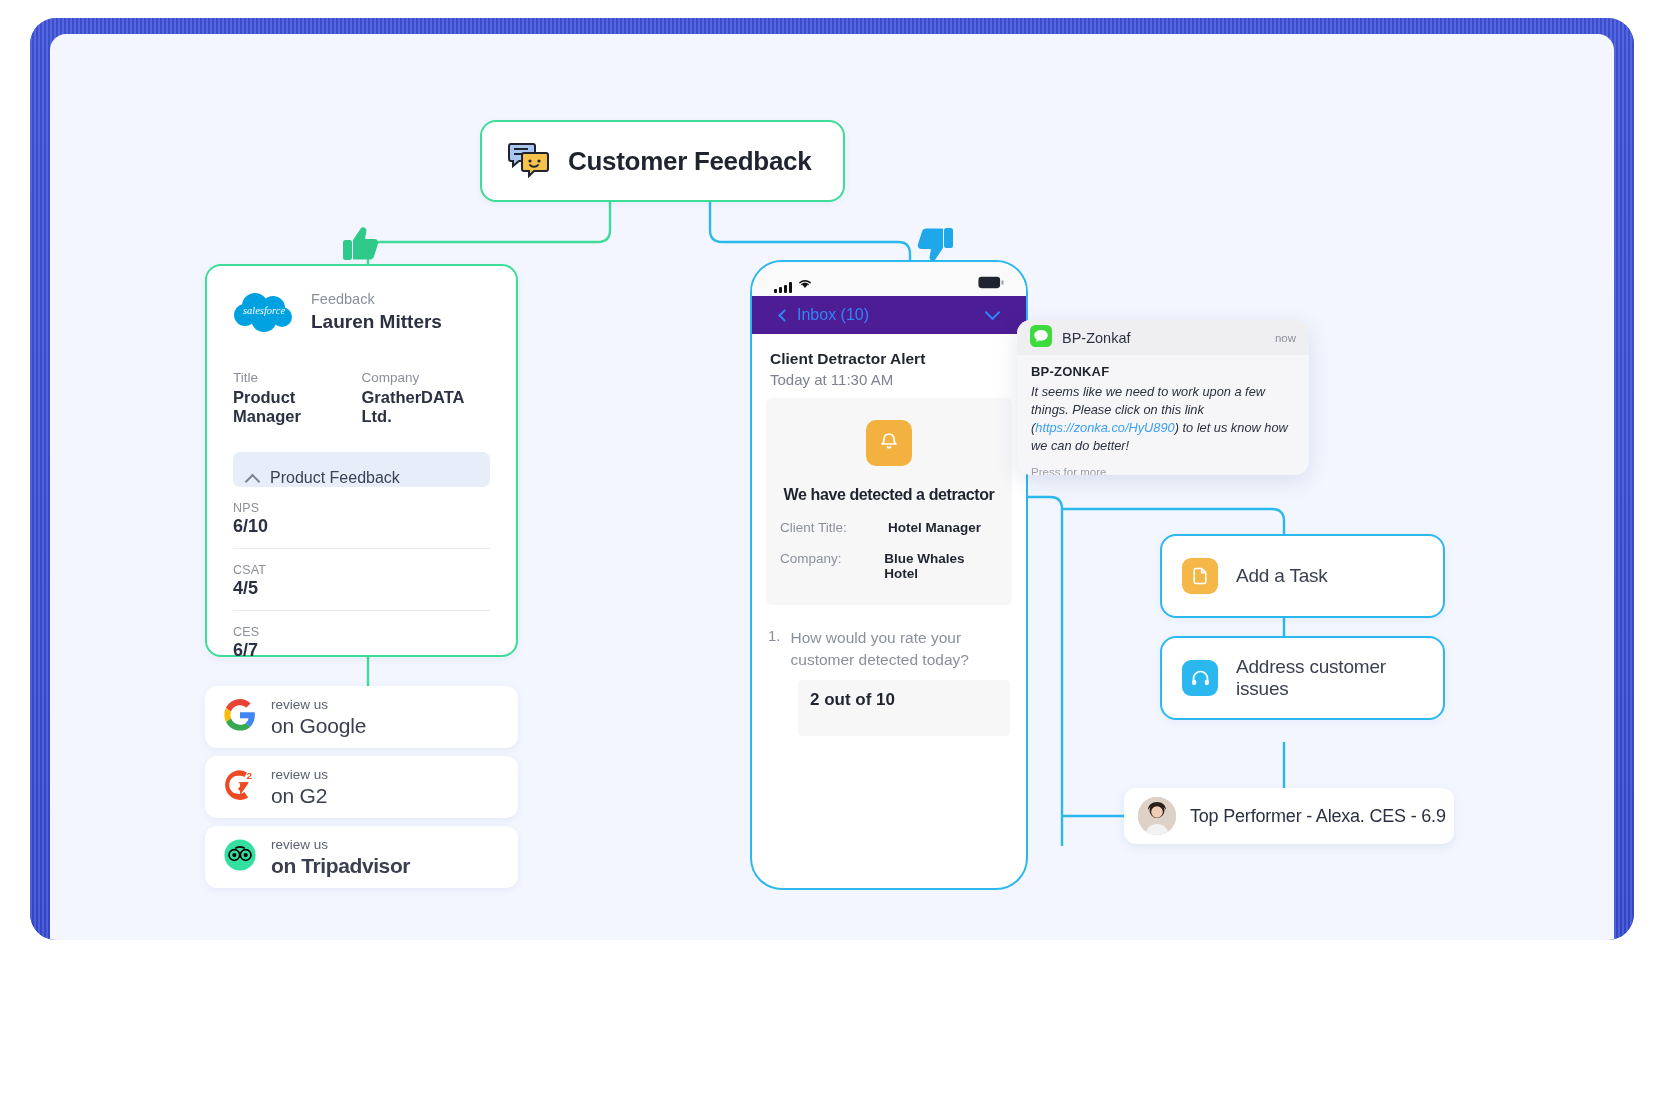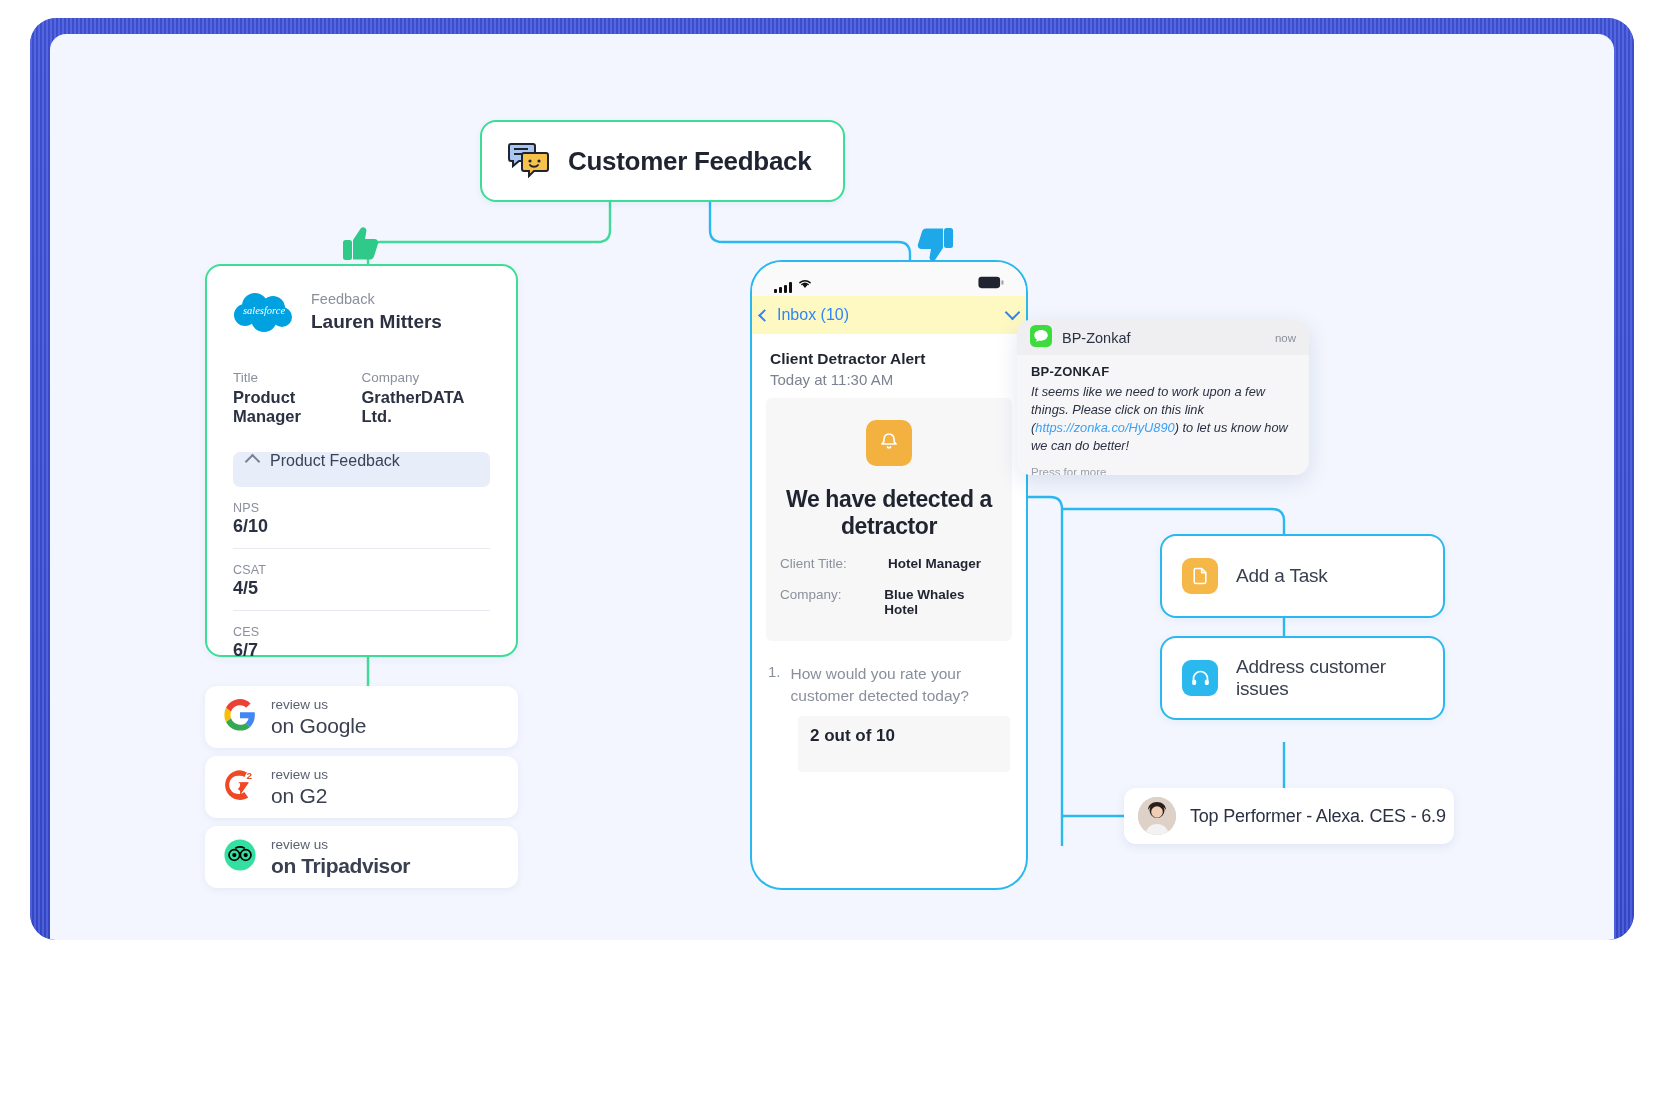--- a/index.html
+++ b/index.html
@@ -87,21 +87,21 @@
   .two-col { display: flex; margin-top: 36px; }
   .two-col > div { flex: 1; }
   .fld-label { font-size: 13.5px; color: #8a8f9c; margin-bottom: 3px; }
   .fld-value { font-size: 16.5px; font-weight: 700; color: #2b3142; }
 
   #product-feedback-bar {
     margin-top: 26px;
     background: #e8edfa;
     border-radius: 7px;
     height: 35px;
-    display: flex; align-items: flex-start; gap: 12px;
+    display: flex; align-items: flex-end; gap: 12px;
     padding: 0 14px;
     font-size: 16px; color: #3a4256; font-weight: 400;
   }
   .chev-up { display:inline-block; width:11px; height:11px; border-left:2px solid #7b8295; border-top:2px solid #7b8295; transform: rotate(45deg); margin-top:4px;}
 
   .metric { padding-top: 14px; }
   .metric .m-label { font-size: 12.5px; color: #8a8f9c; letter-spacing: .2px;}
   .metric .m-value { font-size: 18px; font-weight: 700; color: #2b3142; margin-top: 1px; }
   .metric.sep { border-bottom: 1px solid #e7eaf1; padding-bottom: 11px; }
 
@@ -133,36 +133,36 @@
     overflow: hidden;
     z-index: 4;
   }
   #phone-status {
     height: 34px; display: flex; align-items: flex-end;
     padding: 0 22px 3px 22px; background: #fafafa;
   }
   .bars { display: flex; align-items: flex-end; gap: 2px; height: 11px; }
   .bars i { display:block; width:3px; background:#111; border-radius:1px;}
   #phone-navbar {
-    height: 38px; background:#fef9c3; display:flex; align-items:center;
-    padding: 0 8px; justify-content: space-between;
+    height: 38px; background:#4c1d95; display:flex; align-items:center;
+    padding: 0 28px; justify-content: space-between;
   }
   .inbox-link { color:#2f86f6; font-size:16px; display:flex; align-items:center; gap:8px;}
   .chev-left { width:9px;height:9px;border-left:2.4px solid #2f86f6;border-bottom:2.4px solid #2f86f6;transform:rotate(45deg);}
   .chev-dn   { width:11px;height:11px;border-right:2.4px solid #2f86f6;border-bottom:2.4px solid #2f86f6;transform:rotate(45deg); margin-top:-5px;}
 
   #mail-subject { padding: 16px 18px 0 18px; font-size: 15.5px; font-weight: 700; color:#1f2430;}
   #mail-time { padding: 3px 18px 10px 18px; font-size: 15px; color:#7c8291;}
 
   #mail-body { margin: 0 14px; background:#f7f7f8; border-radius:6px; padding: 22px 14px 24px 14px;}
   #bell-badge {
     width:46px;height:46px;border-radius:10px;background:#f3b13f;
     margin: 0 auto 20px auto; display:flex;align-items:center;justify-content:center;
   }
-  #detector-title { text-align:center; font-size:23px; font-weight:700; color:#1f2430; letter-spacing:-.4px;}
+  #detector-title { text-align:center; font-size:16px; font-weight:700; color:#1f2430; letter-spacing:-.4px;}
   .kv { display:flex; margin-top:16px; font-size:13.5px;}
   .kv .k { width: 108px; color:#8b909c; }
   .kv .v { font-weight:700; color:#1f2430; }
 
   #question-block { padding: 22px 16px 0 16px; display:flex; gap:10px;}
   #question-block .qn { font-size:15px; color:#8a8f9c; }
   #question-block .qt { font-size:15.5px; color:#8a8f9c; line-height:1.4;}
   #answer-box {
     margin: 10px 16px 0 46px; background:#f7f7f8; border-radius:4px;
     padding: 10px 12px 26px 12px; font-size:17px; font-weight:700; color:#1f2430;

